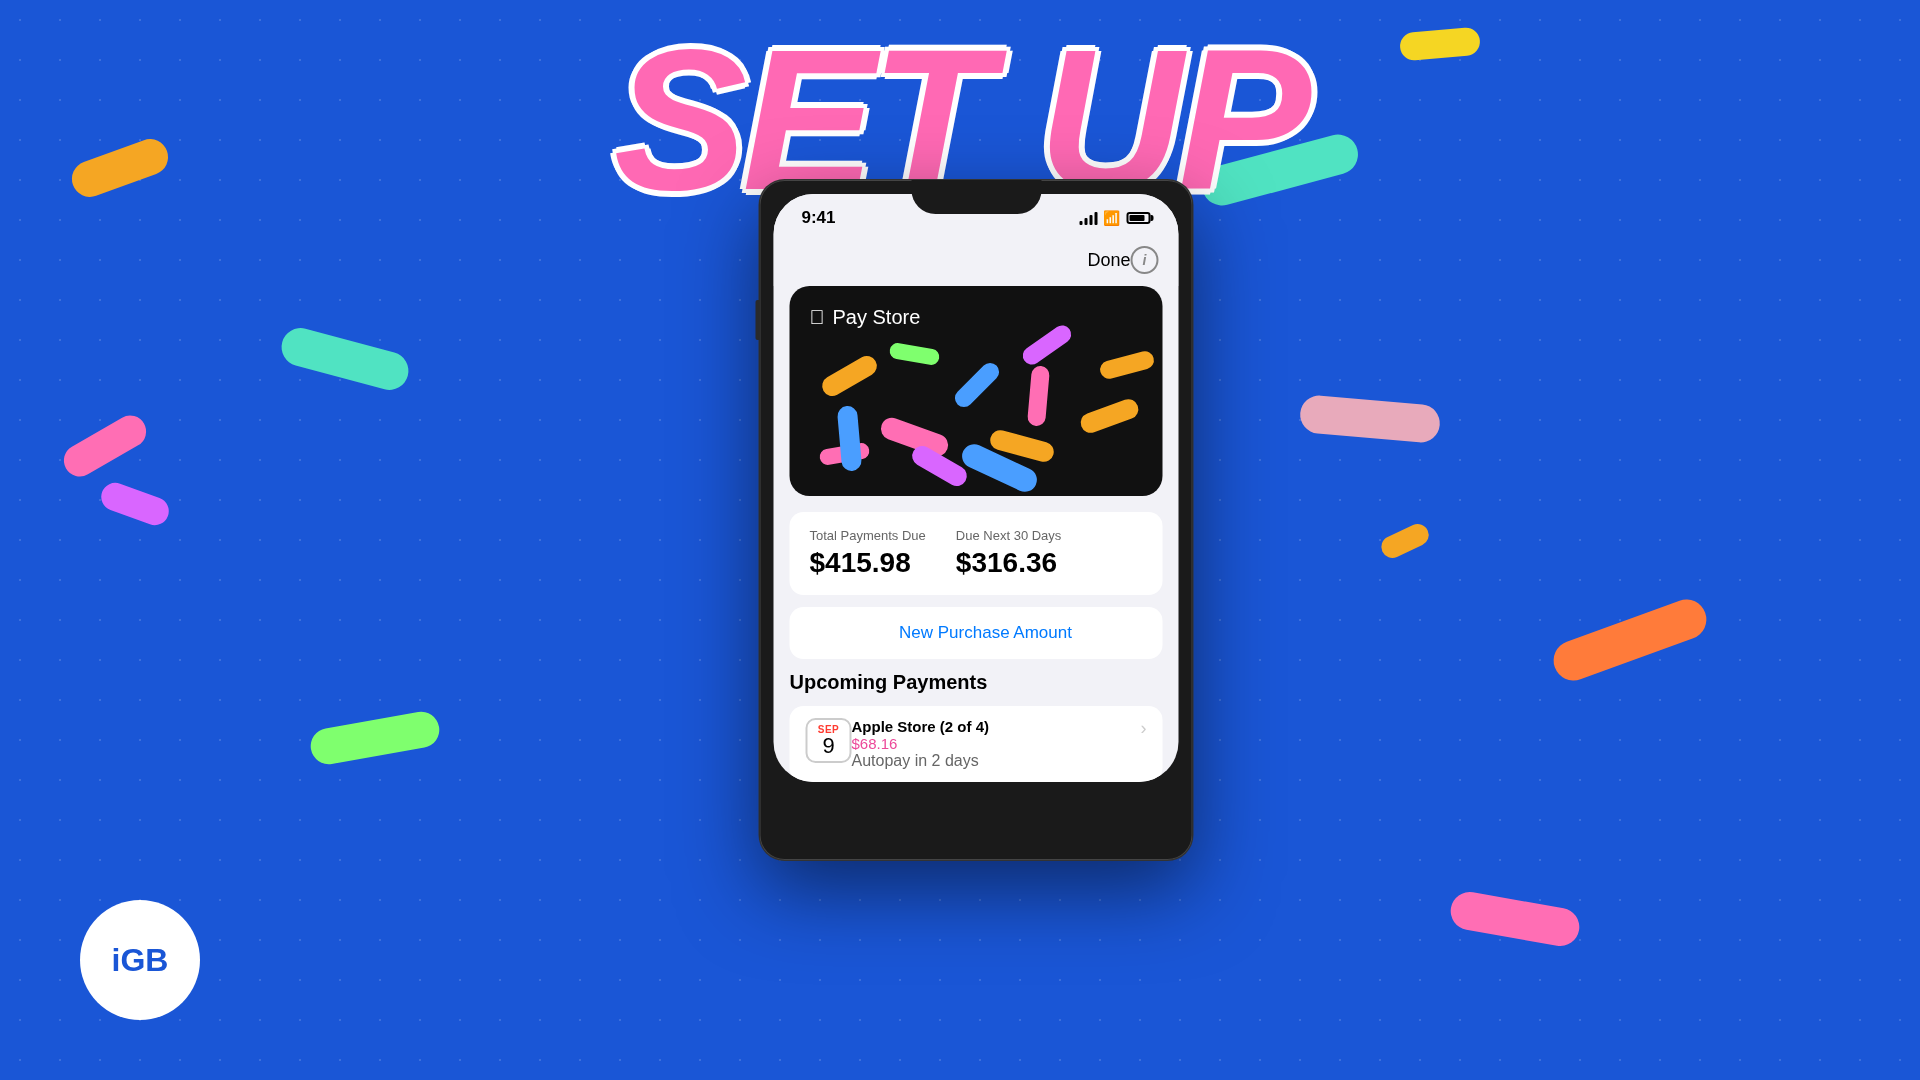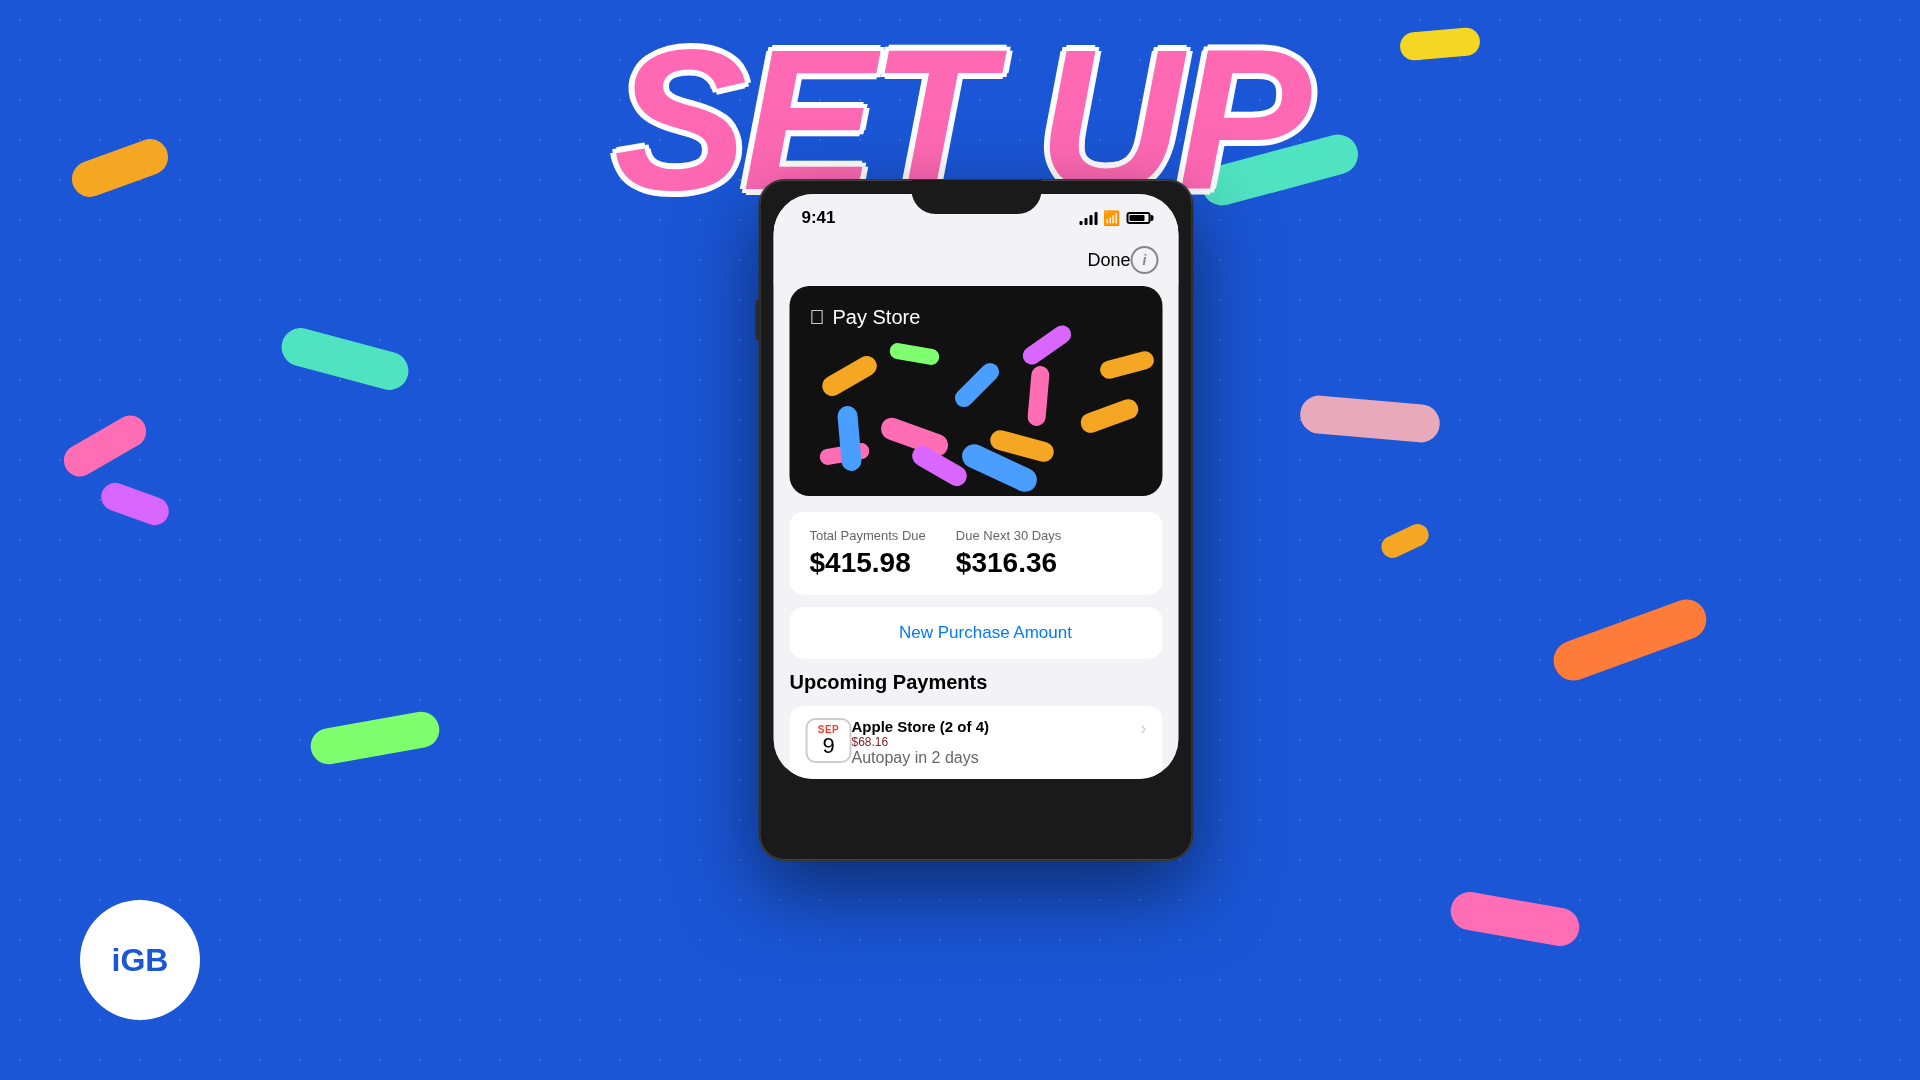--- a/index.html
+++ b/index.html
@@ -308,22 +308,22 @@
       flex: 1;
     }
 
     .payment-merchant {
       font-size: 15px;
       font-weight: 700;
       color: #000;
     }
 
     .payment-sub-amount {
-      font-size: 12px;
-      color: #7f1d1d;
+      font-size: 15px;
+      color: #ec4899;
     }
 
     .payment-autopay {
       font-size: 16px;
       color: #666;
     }
 
     .chevron-right {
       color: #ccc;
       font-size: 18px;

